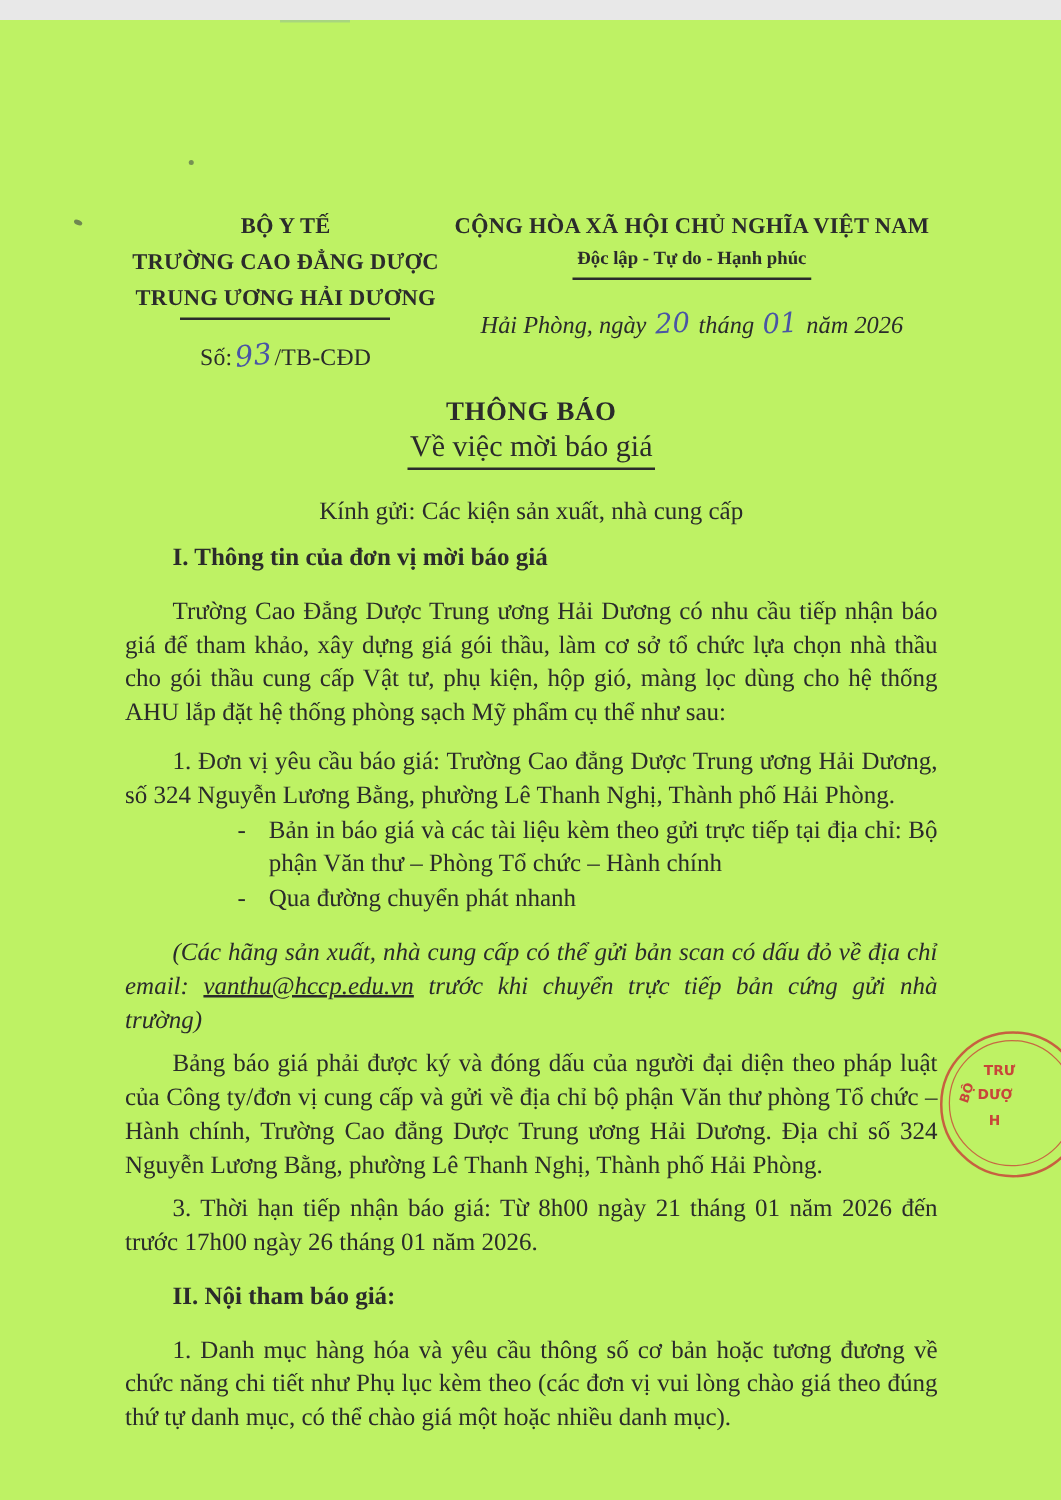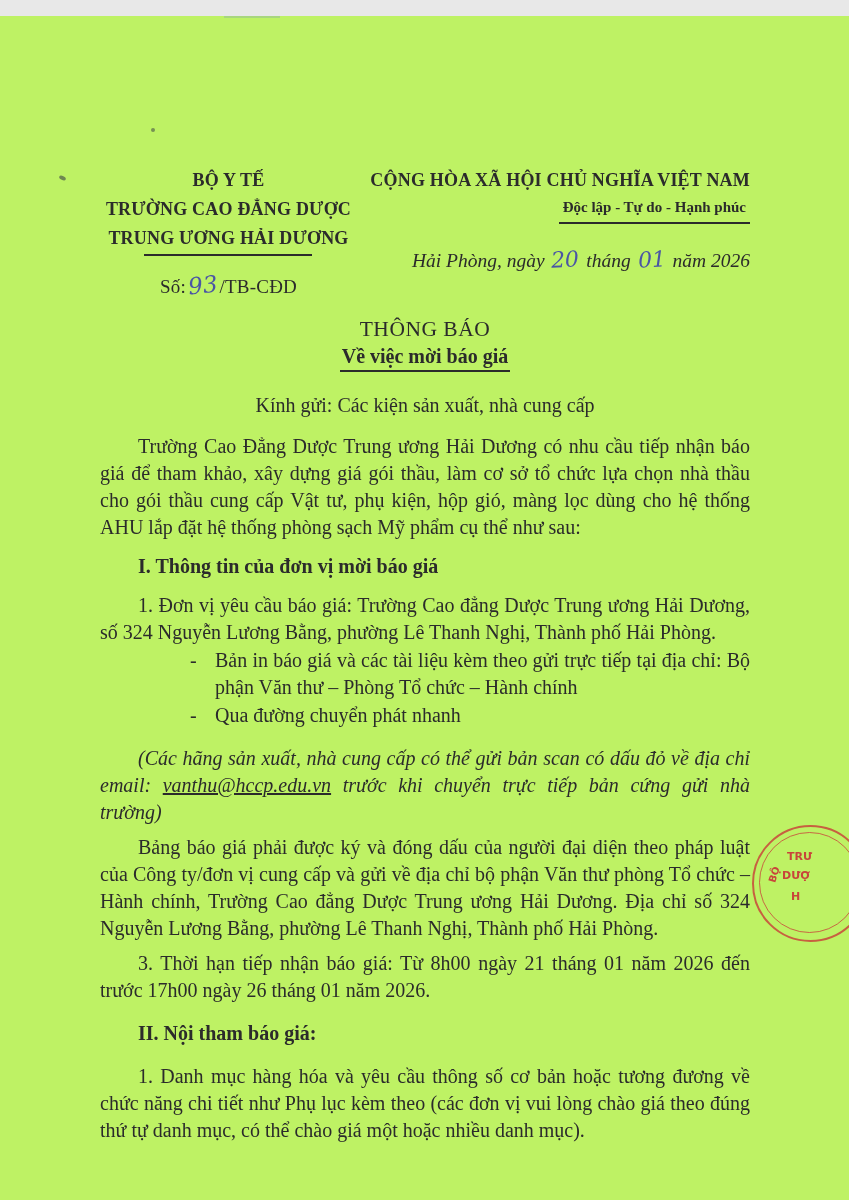--- a/index.html
+++ b/index.html
@@ -12,39 +12,39 @@
     color: #2b2b2b;
     overflow: hidden;
     box-sizing: border-box;
     padding: 150px 99px 0 100px;
   }
   
   .hdr { display:flex; justify-content:space-between; align-items:flex-start; }
   .hdr-left { width: 268px; text-align:center; font-weight:bold; font-size:18px; line-height:29px; letter-spacing:0.2px; }
   .org-uline { width: 168px; border-bottom: 2px solid #2b2b2b; margin: 1px auto 0; }
   .so-line { margin-top: 16px; font-weight: normal; font-size: 19px; }
-  .hdr-right { width: 410px; text-align:right; }
+  .hdr-right { width: 410px; text-align:center; }
   .vn-motto-1 { font-size: 18px; font-weight: bold; line-height: 28px; letter-spacing:0.2px; }
   .vn-motto-2 { display:inline-block; font-size: 15px; font-weight: bold; line-height: 26px; border-bottom: 2px solid #2b2b2b; padding: 0 4px 2px; }
   .date-line { margin-top: 26px; font-style: italic; font-size: 19.5px; white-space: nowrap; }
   .hand {
     display:inline-block;
     font-family: "DejaVu Serif", serif;
     font-style: italic;
     color: #4a55a5;
     font-size: 23px;
     line-height: 18px;
     transform: rotate(-6deg);
     margin: 0 2px;
   }
   .hand-sm { font-size: 22px; transform: rotate(-3deg); }
   
   .title-block { text-align:center; margin-top: 16px; }
-  .title-main { font-size: 21.5px; font-weight: normal; letter-spacing: 0.5px; }
-  .title-sub { display:inline-block; margin-top: 3px; font-size: 20px; font-weight: bold; border-bottom: 2px solid #2b2b2b; padding: 0 2px 2px; }
+  .title-main { font-size: 21.5px; font-weight: bold; letter-spacing: 0.5px; }
+  .title-sub { display:inline-block; margin-top: 3px; font-size: 24px; font-weight: normal; border-bottom: 2px solid #2b2b2b; padding: 0 2px 2px; }
   .salutation { text-align:center; margin-top: 22px; font-size: 20px; }
   
   .body-p {
     font-size: 20px; line-height: 27px;
     text-align: justify;
     margin: 0;
     text-indent: 38px;
   }
   .mt-lg { margin-top: 16px; }
   .mt-md { margin-top: 12px; }
@@ -108,23 +108,23 @@
     </div>
   </div>
 
   <div class="title-block">
     <div class="title-main">THÔNG BÁO</div>
     <div><span class="title-sub">Về việc mời báo giá</span></div>
   </div>
 
   <div class="salutation">Kính gửi: Các kiện sản xuất, nhà cung cấp</div>
 
+  <p class="body-p sec-head mt-md">I. Thông tin của đơn vị mời báo giá</p>
+
   <p class="body-p mt-lg">Trường Cao Đẳng Dược Trung ương Hải Dương có nhu cầu tiếp nhận báo giá để tham khảo, xây dựng giá gói thầu, làm cơ sở tổ chức lựa chọn nhà thầu cho gói thầu cung cấp Vật tư, phụ kiện, hộp gió, màng lọc dùng cho hệ thống AHU lắp đặt hệ thống phòng sạch Mỹ phẩm cụ thể như sau:</p>
-
-  <p class="body-p sec-head mt-md">I. Thông tin của đơn vị mời báo giá</p>
   <p class="body-p mt-md">1. Đơn vị yêu cầu báo giá: Trường Cao đẳng Dược Trung ương Hải Dương, số 324 Nguyễn Lương Bằng, phường Lê Thanh Nghị, Thành phố Hải Phòng.</p>
 
 
   <p class="bullet"><span class="bullet-marker">-</span><span>Bản in báo giá và các tài liệu kèm theo gửi trực tiếp tại địa chỉ: Bộ phận Văn thư – Phòng Tổ chức – Hành chính</span></p>
   <p class="bullet"><span class="bullet-marker">-</span><span>Qua đường chuyển phát nhanh</span></p>
 
   <p class="body-p note-p mt-lg">
     <span>(Các hãng sản xuất, nhà cung cấp có thể gửi bản scan có dấu đỏ về địa chỉ email:</span>
     <span class="email-link">vanthu@hccp.edu.vn</span>
     <span>trước khi chuyển trực tiếp bản cứng gửi nhà trường)</span>

